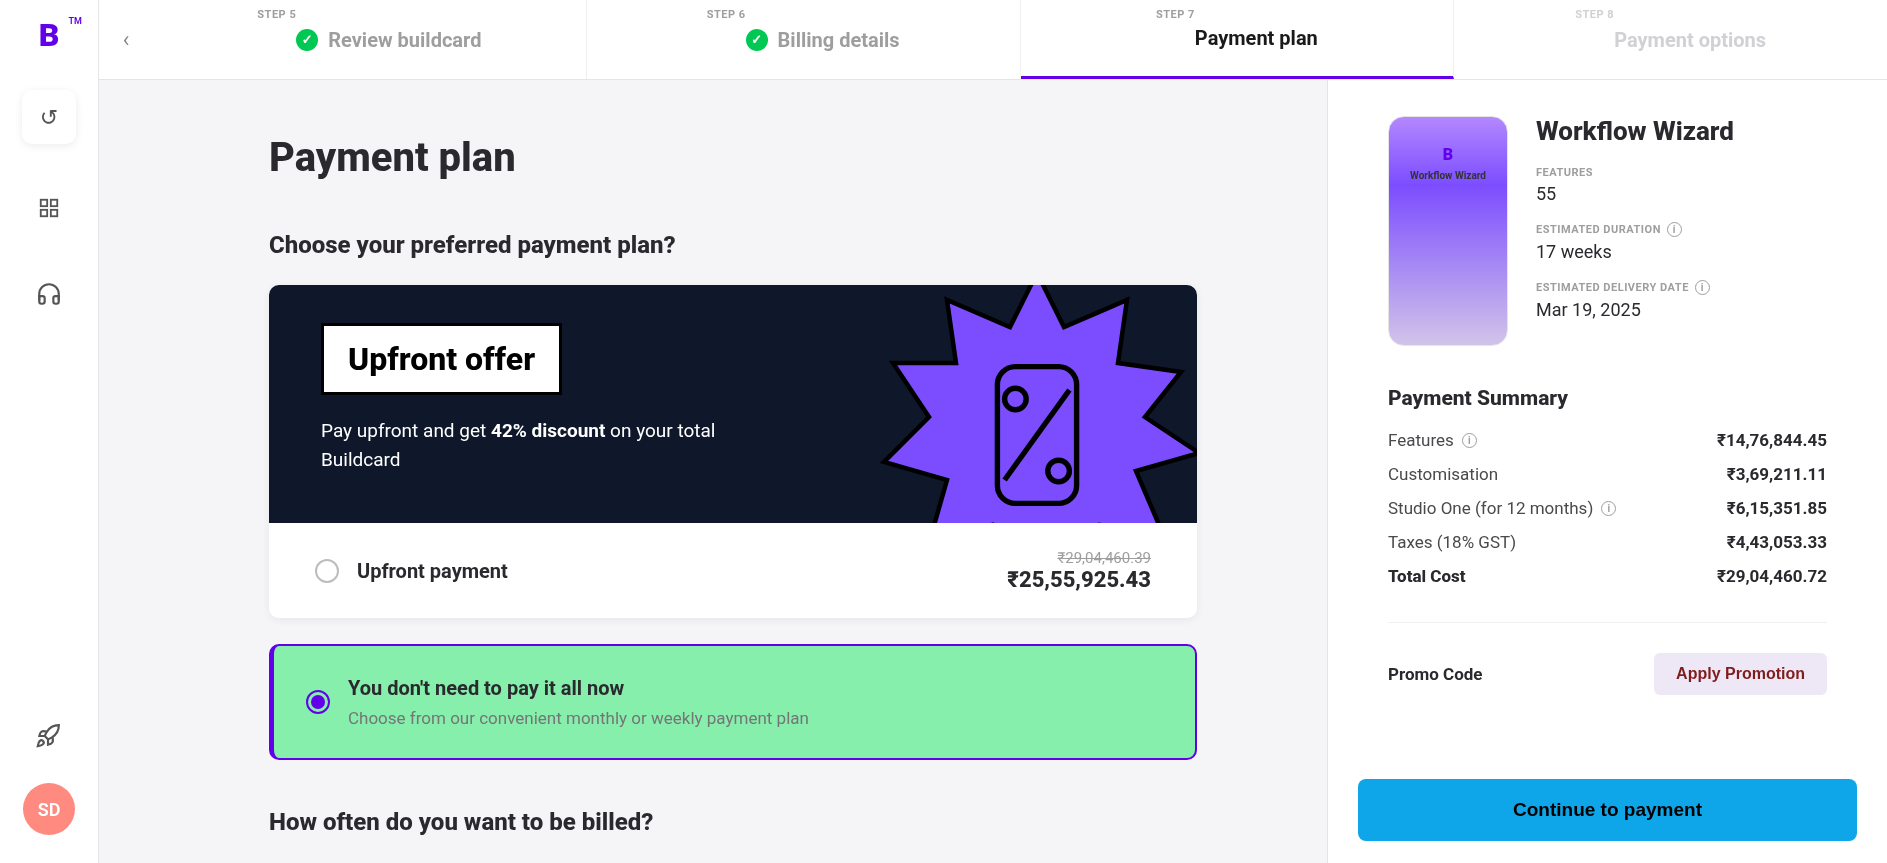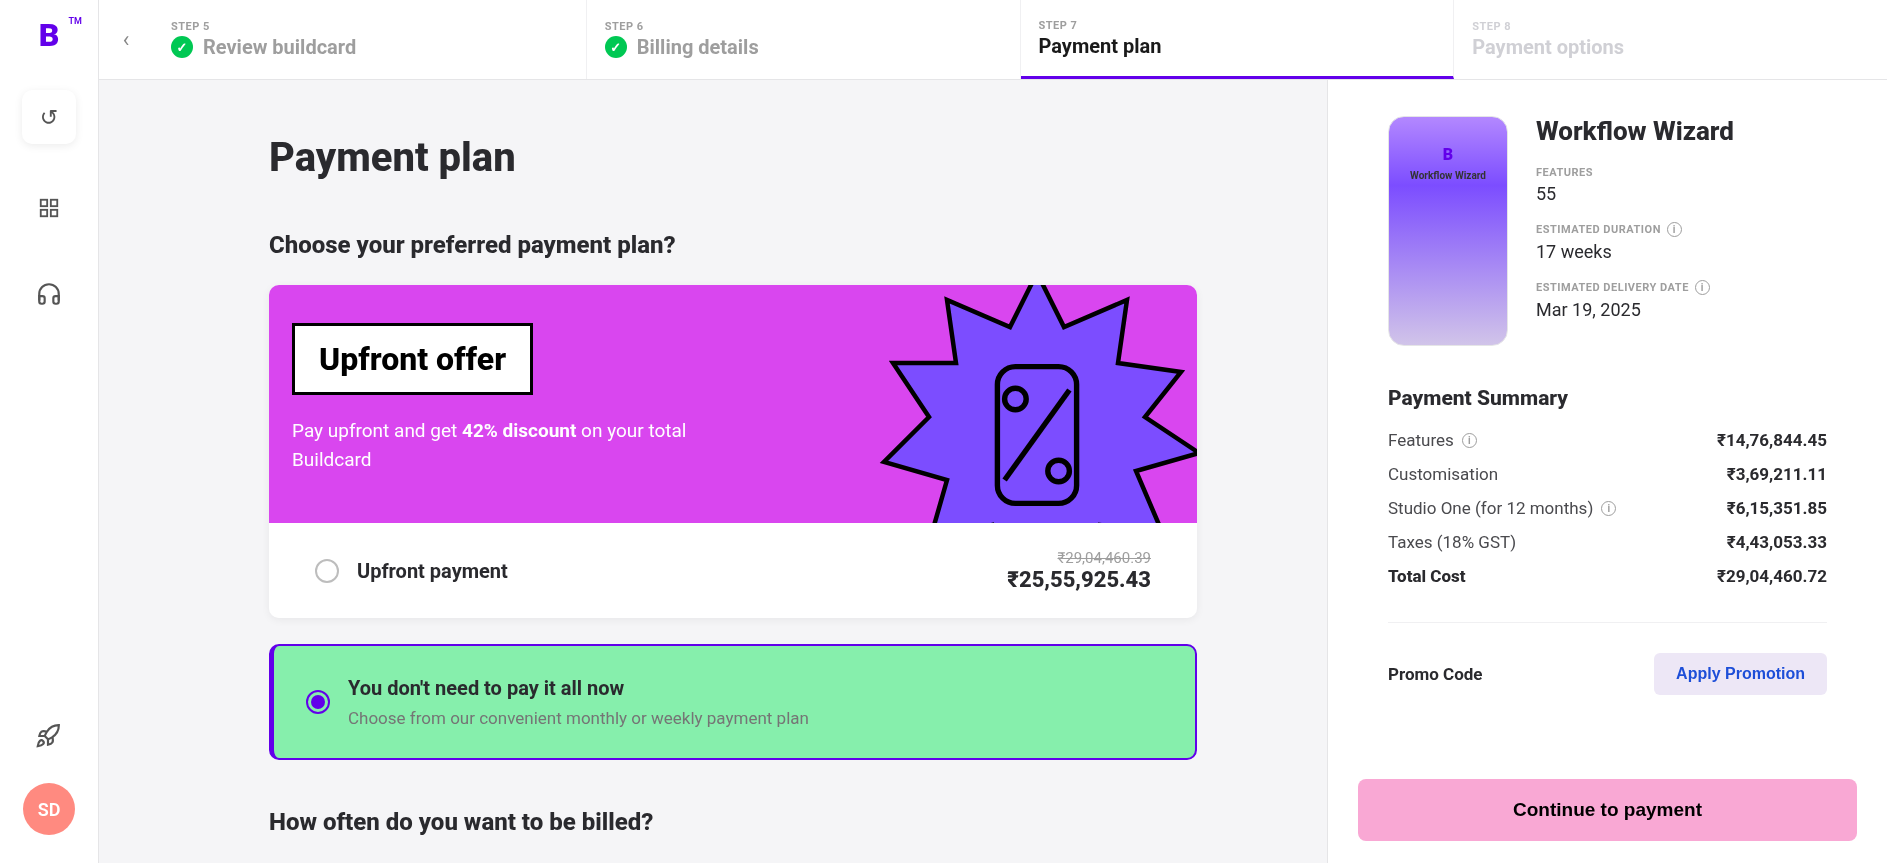--- a/index.html
+++ b/index.html
@@ -8,36 +8,36 @@
 .logo { width: 42px; height: 42px; display: flex; align-items: center; justify-content: center; margin-bottom: 34px; font-size: 32px; font-weight: 900; color: #6200ea; position: relative; }
 .logo sup { font-size: 9px; position: absolute; top: 2px; right: -12px; font-weight: 600; }
 .undo-box { width: 54px; height: 54px; border-radius: 10px; background: #fff; box-shadow: 0 2px 8px rgba(0,0,0,0.08); display: flex; align-items: center; justify-content: center; margin-bottom: 50px; font-size: 22px; color: #555; cursor: pointer; }
 .side-icon { width: 28px; height: 28px; margin-bottom: 58px; color: #555; cursor: pointer; display: flex; align-items: center; justify-content: center; }
 .side-bottom { margin-top: auto; display: flex; flex-direction: column; align-items: center; padding-bottom: 28px; gap: 32px; }
 .rocket-icon { width: 28px; height: 28px; cursor: pointer; }
 .avatar { width: 52px; height: 52px; border-radius: 50%; background: #ff8a80; color: #fff; display: flex; align-items: center; justify-content: center; font-weight: 600; font-size: 18px; cursor: pointer; }
 .main { flex: 1; display: flex; flex-direction: column; background: #f5f5f7; }
 .stepper { display: flex; align-items: stretch; background: #fff; border-bottom: 1px solid #e5e5e7; height: 80px; }
 .back-chevron { width: 54px; display: flex; align-items: center; justify-content: center; color: #888; cursor: pointer; font-size: 22px; }
-.step { flex: 1; display: flex; flex-direction: column; justify-content: center; padding: 8px 18px; border-right: 1px solid #f0f0f2; position: relative; cursor: pointer; }
+.step { flex: 1; display: flex; justify-content: center; padding: 8px 18px; border-right: 1px solid #f0f0f2; position: relative; cursor: pointer; }
 .step:last-child { border-right: none; }
 .step-num { font-size: 11px; font-weight: 700; color: #9e9e9e; letter-spacing: 0.5px; margin-bottom: 2px; }
 .step-title-row { display: flex; align-items: center; gap: 10px; }
 .step-check { width: 22px; height: 22px; border-radius: 50%; background: #00c853; color: #fff; display: flex; align-items: center; justify-content: center; font-size: 13px; font-weight: 700; }
 .step-title { font-size: 20px; font-weight: 700; color: #9e9e9e; }
 .step.active .step-title { color: #1a1a1a; }
 .step.active { border-bottom: 3px solid #6200ea; }
 .step.future .step-num, .step.future .step-title { color: #d0d0d5; }
 .content-wrap { flex: 1; display: flex; overflow: hidden; }
 .content-main { flex: 1; overflow-y: auto; padding: 54px 130px 40px 170px; }
 .page-title { font-size: 40px; font-weight: 800; margin-bottom: 50px; color: #2a2a2e; }
 .section-heading { font-size: 24px; font-weight: 800; margin-bottom: 26px; color: #2a2a2e; }
 .section-heading2 { font-size: 24px; font-weight: 800; margin-top: 48px; color: #2a2a2e; }
 .offer-card { border-radius: 10px; overflow: hidden; box-shadow: 0 2px 8px rgba(0,0,0,0.06); margin-bottom: 26px; }
-.offer-banner { background: #d946ef; padding: 38px 23px; position: relative; overflow: hidden; min-height: 238px; }
+.offer-banner { background: #0f172a; padding: 38px 52px; position: relative; overflow: hidden; min-height: 238px; }
 .offer-badge { background: #fff; color: #000; font-size: 32px; font-weight: 800; padding: 14px 24px; display: inline-block; border: 3px solid #000; margin-bottom: 22px; }
 .offer-text { color: #fff; font-size: 19px; max-width: 430px; line-height: 1.5; }
 .offer-text strong { font-weight: 700; }
 .burst { position: absolute; right: -20px; top: -30px; width: 360px; height: 360px; }
 .burst svg { width: 100%; height: 100%; }
 .offer-body { background: #fff; padding: 26px 46px; display: flex; align-items: center; justify-content: space-between; }
 .radio-row { display: flex; align-items: center; gap: 18px; }
 .radio-outer { width: 24px; height: 24px; border: 2px solid #bdbdbd; border-radius: 50%; display: flex; align-items: center; justify-content: center; cursor: pointer; }
 .radio-outer.selected { border-color: #6200ea; }
 .radio-inner { width: 14px; height: 14px; background: #6200ea; border-radius: 50%; display: none; }
@@ -61,23 +61,23 @@
 .meta-label { font-size: 11px; font-weight: 700; color: #9e9e9e; letter-spacing: 0.5px; margin-bottom: 4px; display: flex; align-items: center; gap: 6px; }
 .meta-value { font-size: 18px; color: #2a2a2e; }
 .info-icon { width: 15px; height: 15px; border: 1.5px solid #9e9e9e; border-radius: 50%; display: inline-flex; align-items: center; justify-content: center; font-size: 10px; font-weight: 700; color: #9e9e9e; font-style: normal; cursor: pointer; }
 .summary-title { font-size: 21px; font-weight: 800; margin-bottom: 20px; color: #2a2a2e; }
 .summary-line { display: flex; justify-content: space-between; align-items: center; margin-bottom: 14px; font-size: 17px; color: #4a4a4e; }
 .summary-line .lbl { display: flex; align-items: center; gap: 8px; }
 .summary-line.total { font-weight: 800; color: #2a2a2e; margin-top: 2px; align-items: center; }
 .summary-line .val { font-weight: 700; color: #2a2a2e; }
 .promo-section { border-top: 1px solid #f0f0f2; margin-top: 36px; padding-top: 30px; display: flex; justify-content: space-between; align-items: center; }
 .promo-label { font-size: 17px; font-weight: 700; color: #2a2a2e; }
-.promo-btn { background: #ede7f6; color: #1d4ed8; border: none; padding: 12px 22px; border-radius: 6px; font-size: 16px; font-weight: 700; cursor: pointer; }
+.promo-btn { background: #ede7f6; color: #7f1d1d; border: none; padding: 12px 22px; border-radius: 6px; font-size: 16px; font-weight: 700; cursor: pointer; }
 .continue-bar { padding: 20px 30px 22px 30px; background: #fff; }
-.continue-btn { width: 100%; background: #f9a8d4; color: #000; border: none; padding: 20px; border-radius: 8px; font-size: 19px; font-weight: 800; cursor: pointer; }
+.continue-btn { width: 100%; background: #0ea5e9; color: #000; border: none; padding: 20px; border-radius: 8px; font-size: 19px; font-weight: 800; cursor: pointer; }
 </style>
 </head>
 <body>
 
 <div class="sidebar">
   <div class="logo">
     <span>B</span>
     <sup>TM</sup>
   </div>
   <div class="undo-box">

